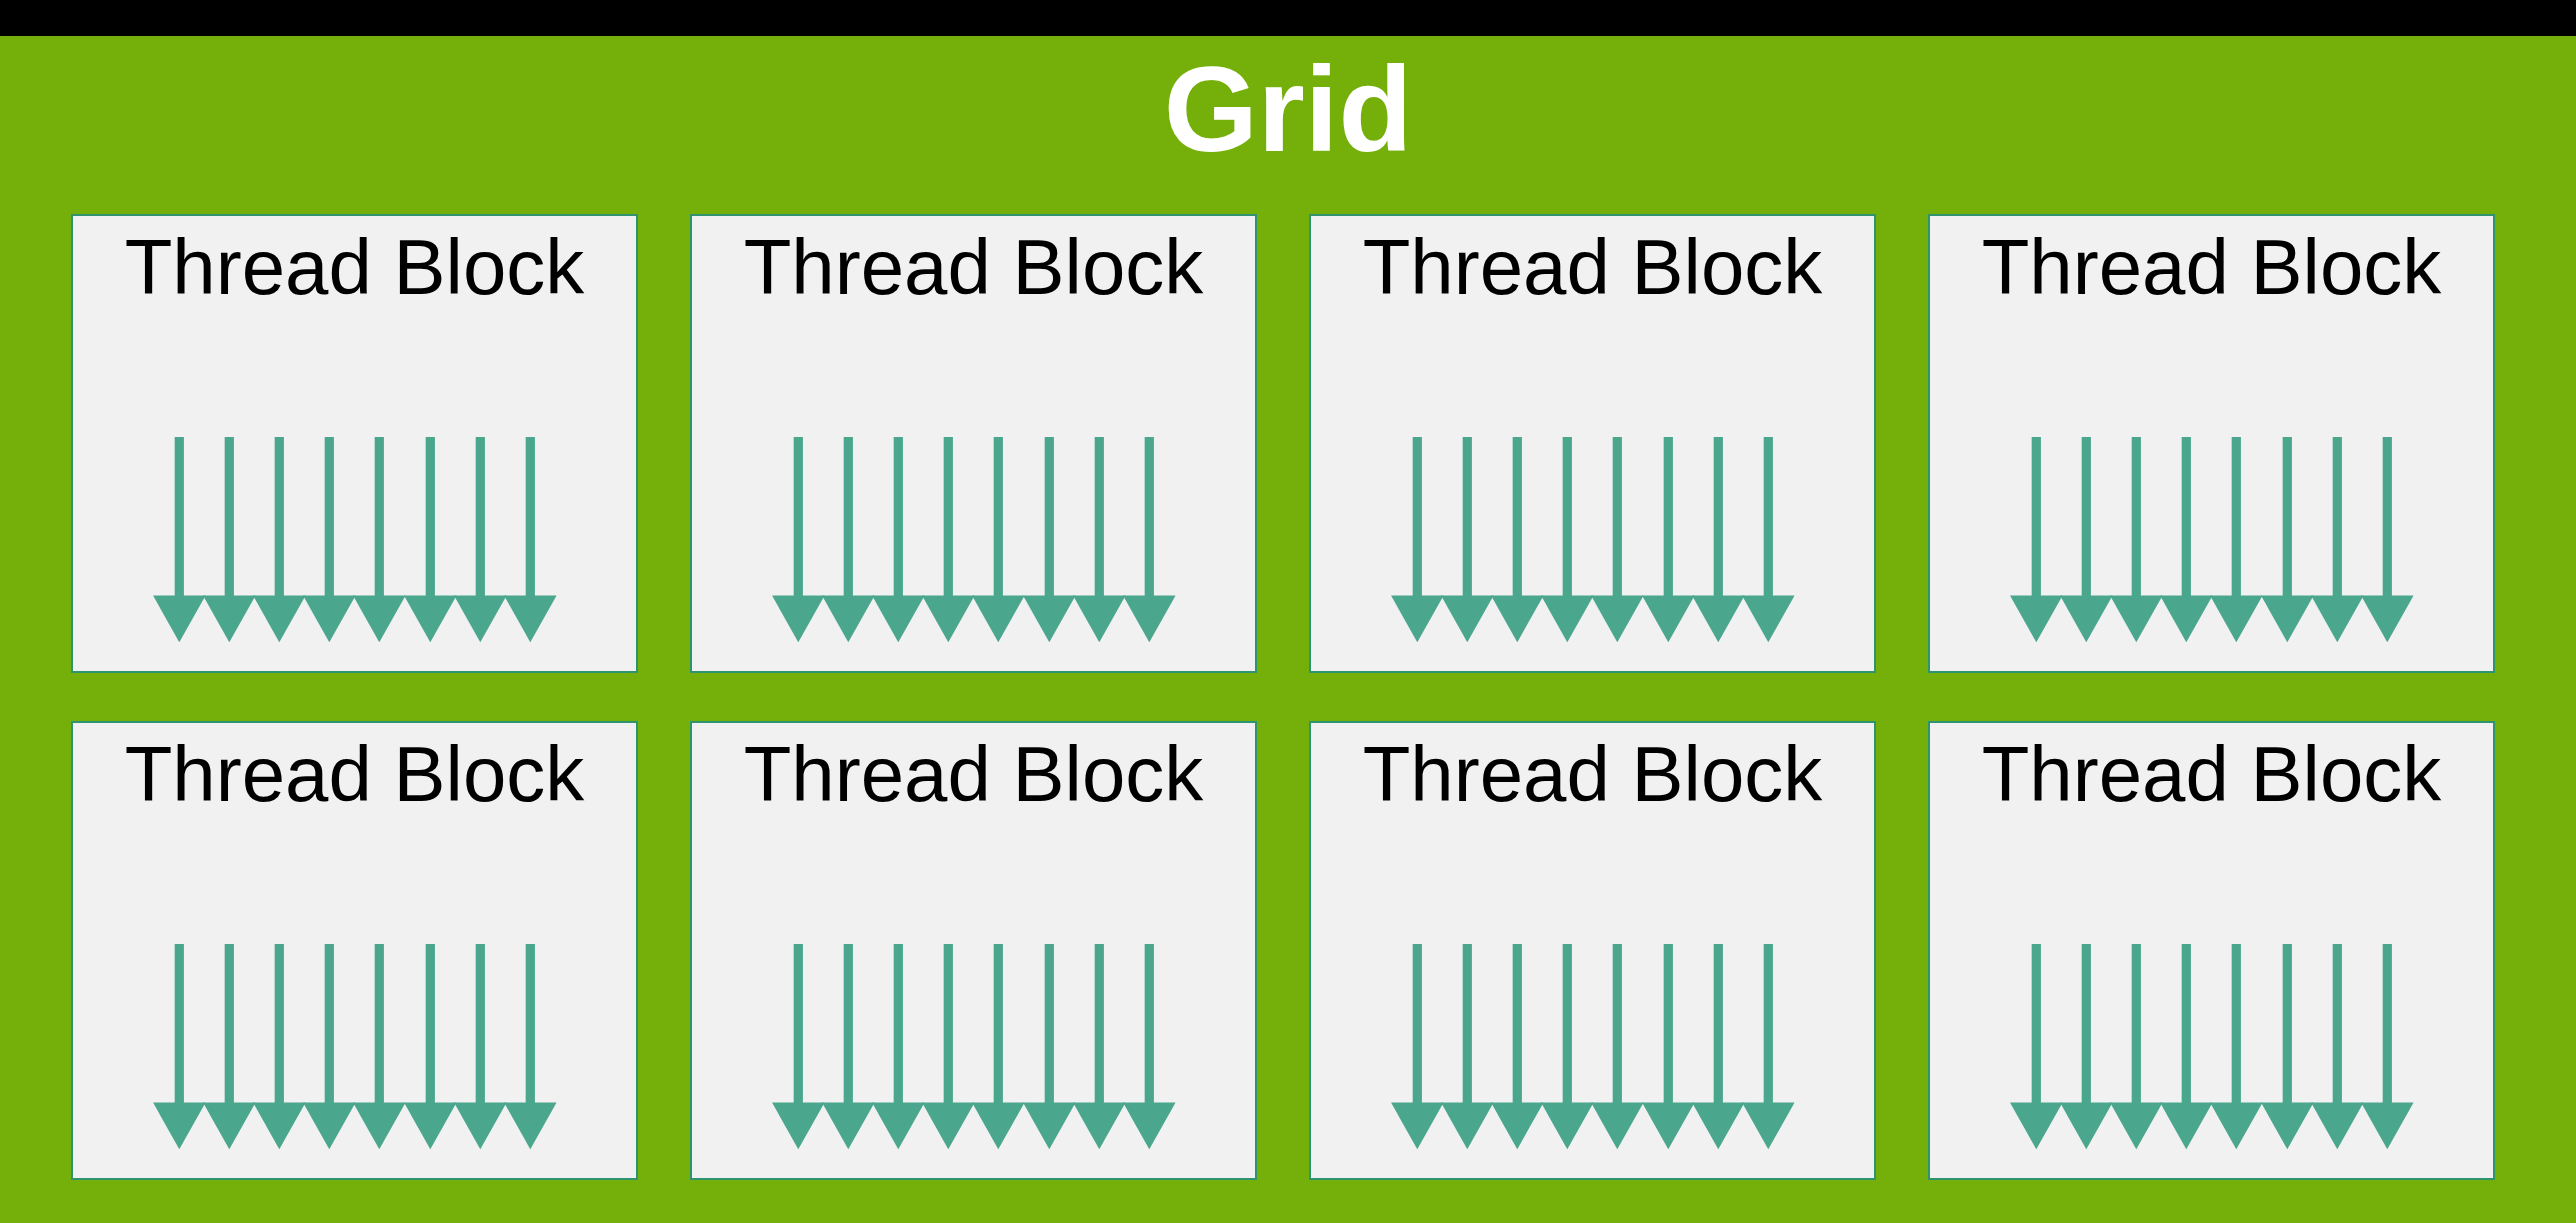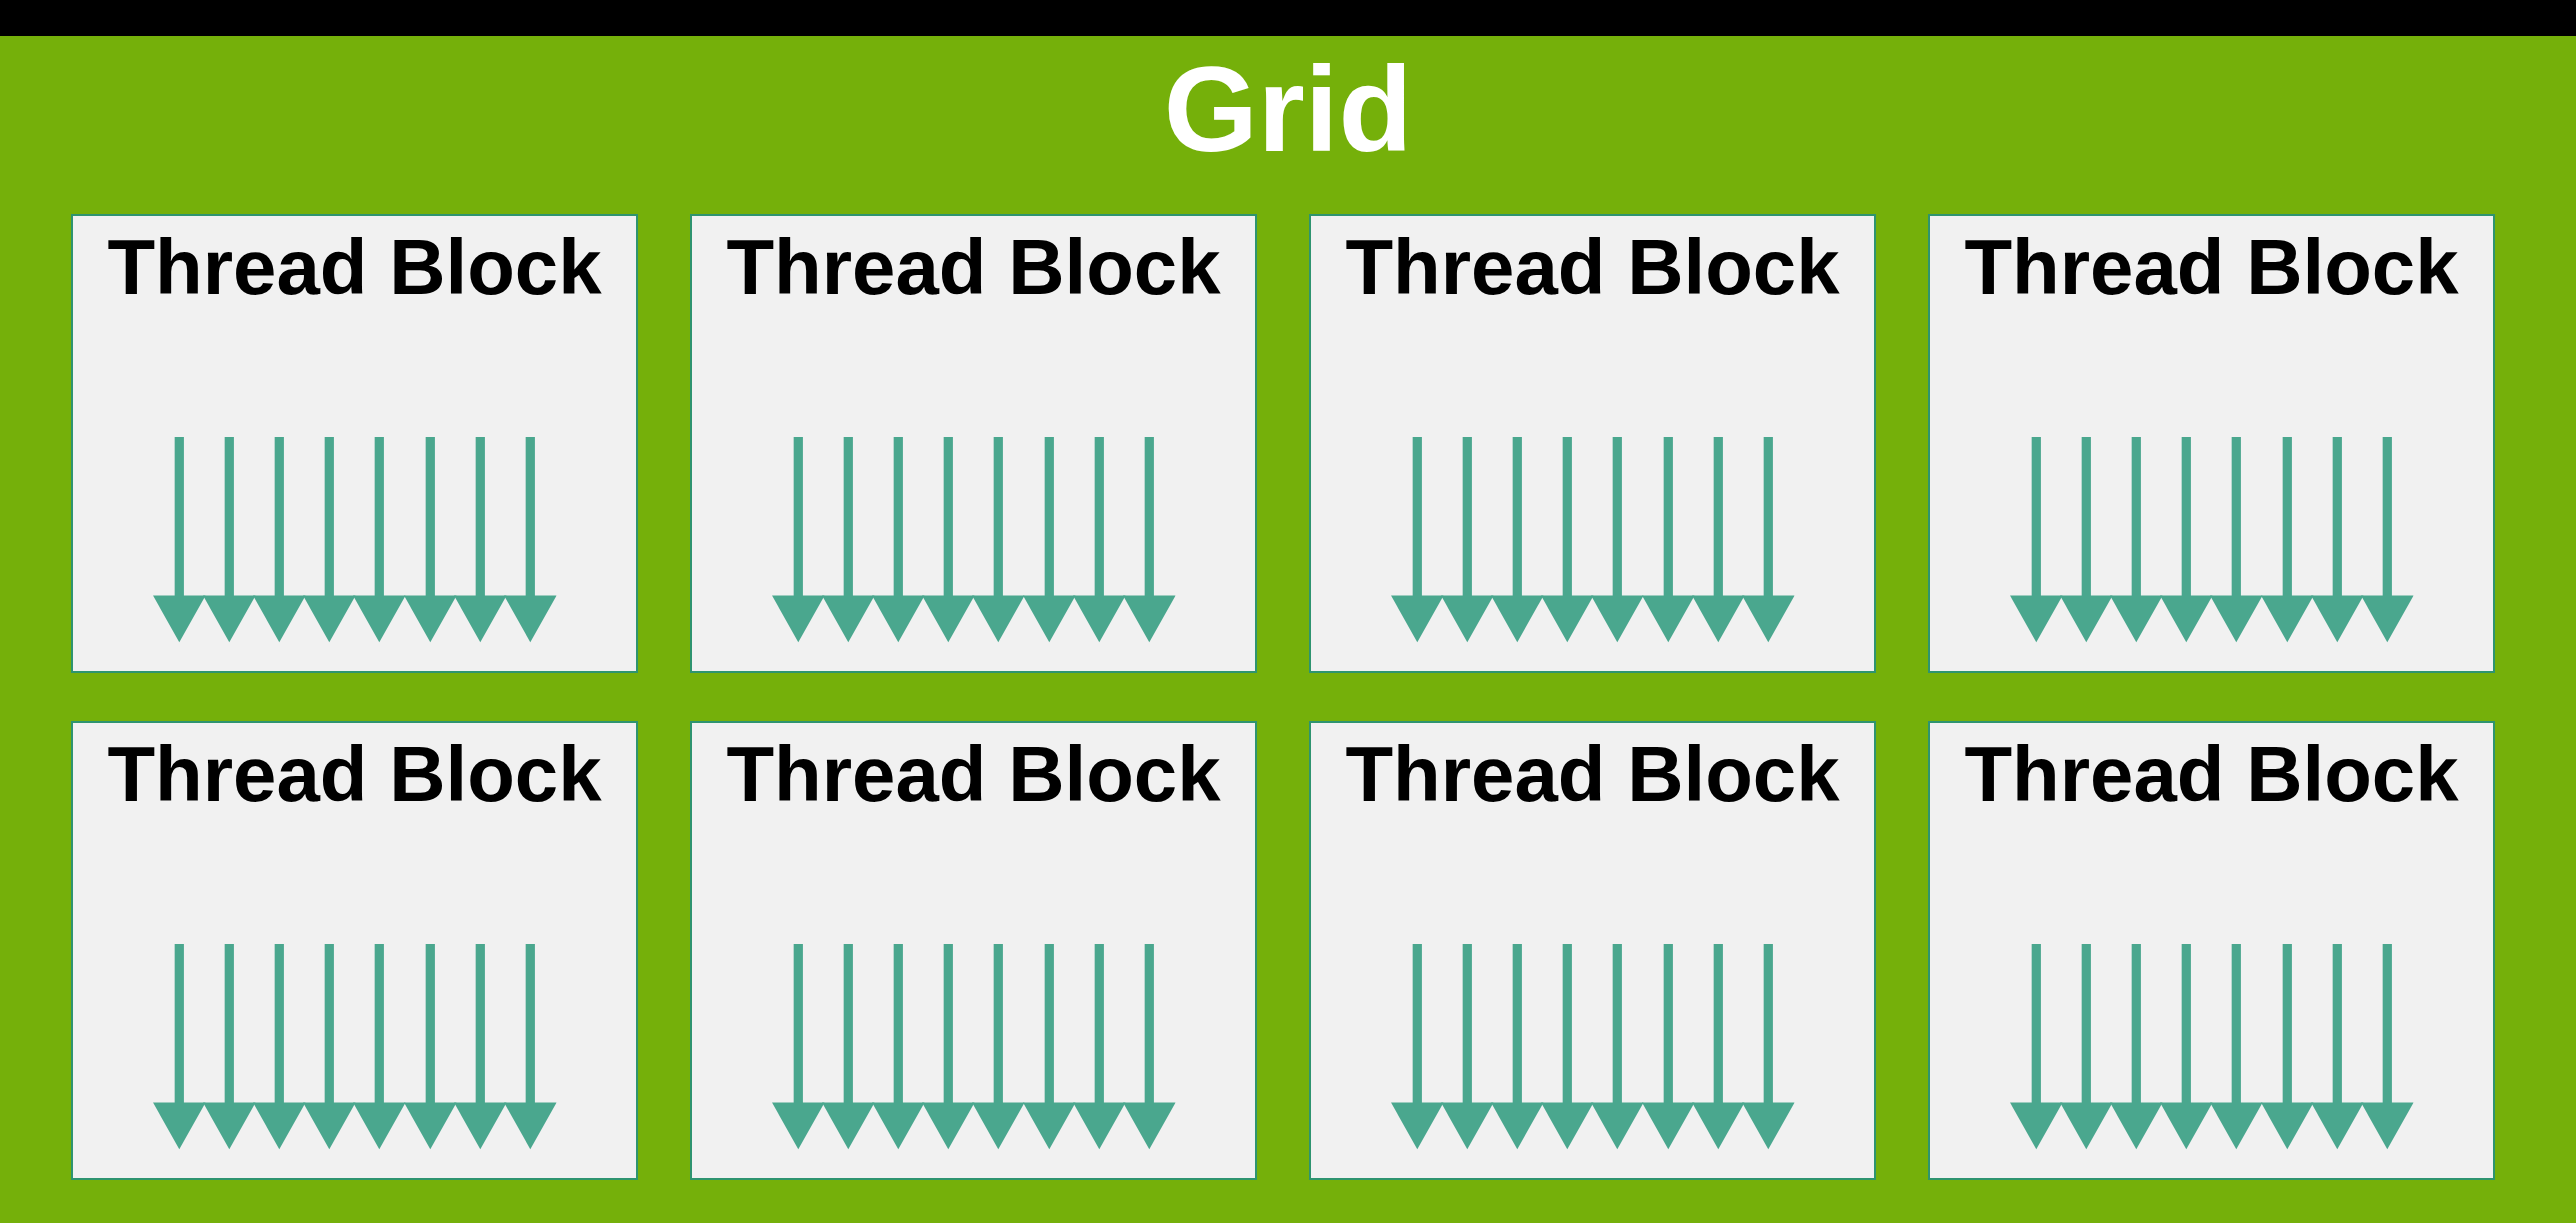--- a/index.html
+++ b/index.html
@@ -40,21 +40,20 @@
     box-sizing:border-box;
     background:var(--block-fill);
     border:2.8px solid var(--block-border);
   }
   .block-label{
     display:block;width:100%;
     text-align:center;
     font-size:78px;line-height:103px;
     color:var(--label-text);
     white-space:nowrap;
-    font-weight:bold;
   }
   .arrows{
     position:absolute;top:221px;left:50%;
     transform:translateX(-50%);
     display:flex;
     height:206px;
   }
   .arrow{
     width:53px;height:206px;
     margin-left:-2.8px;

